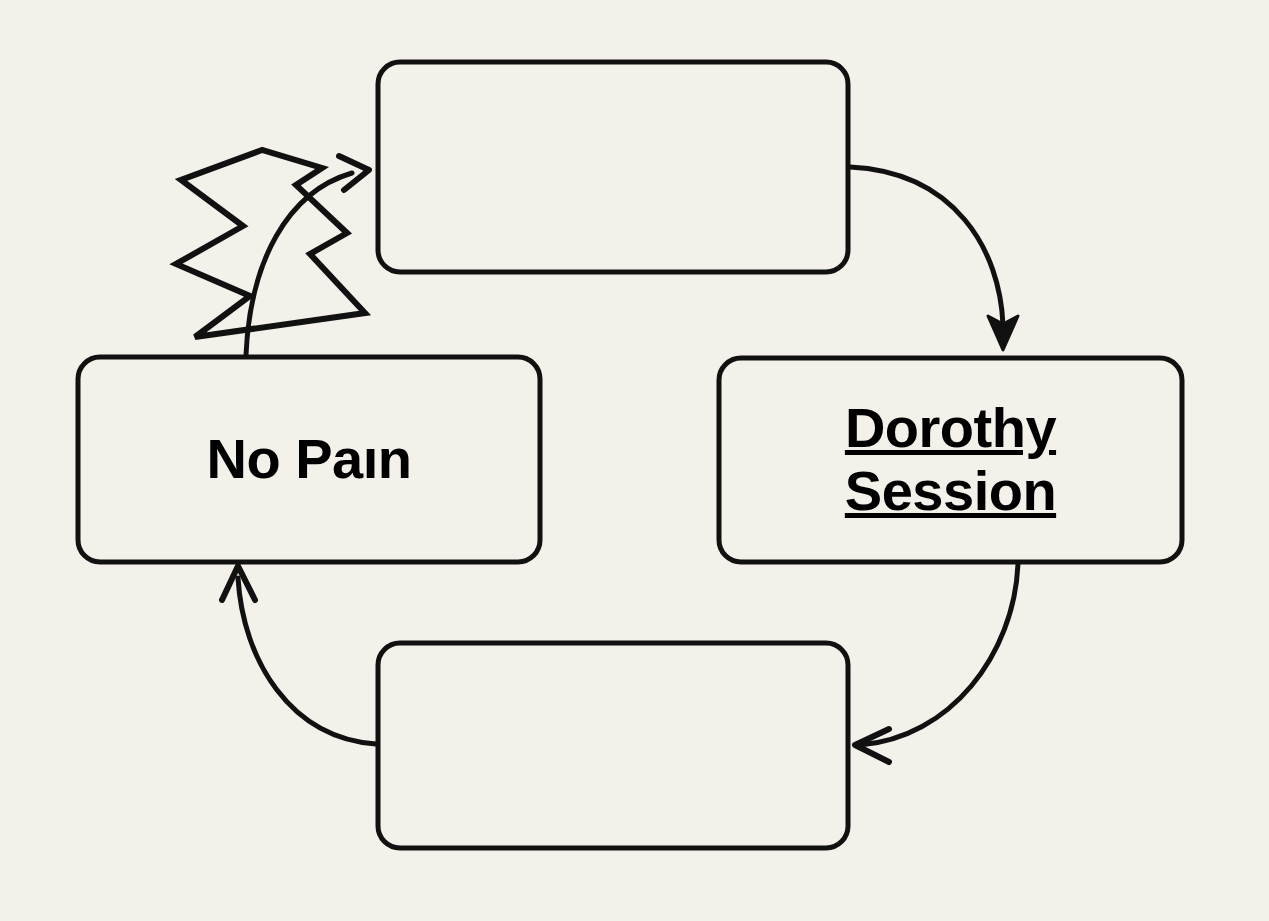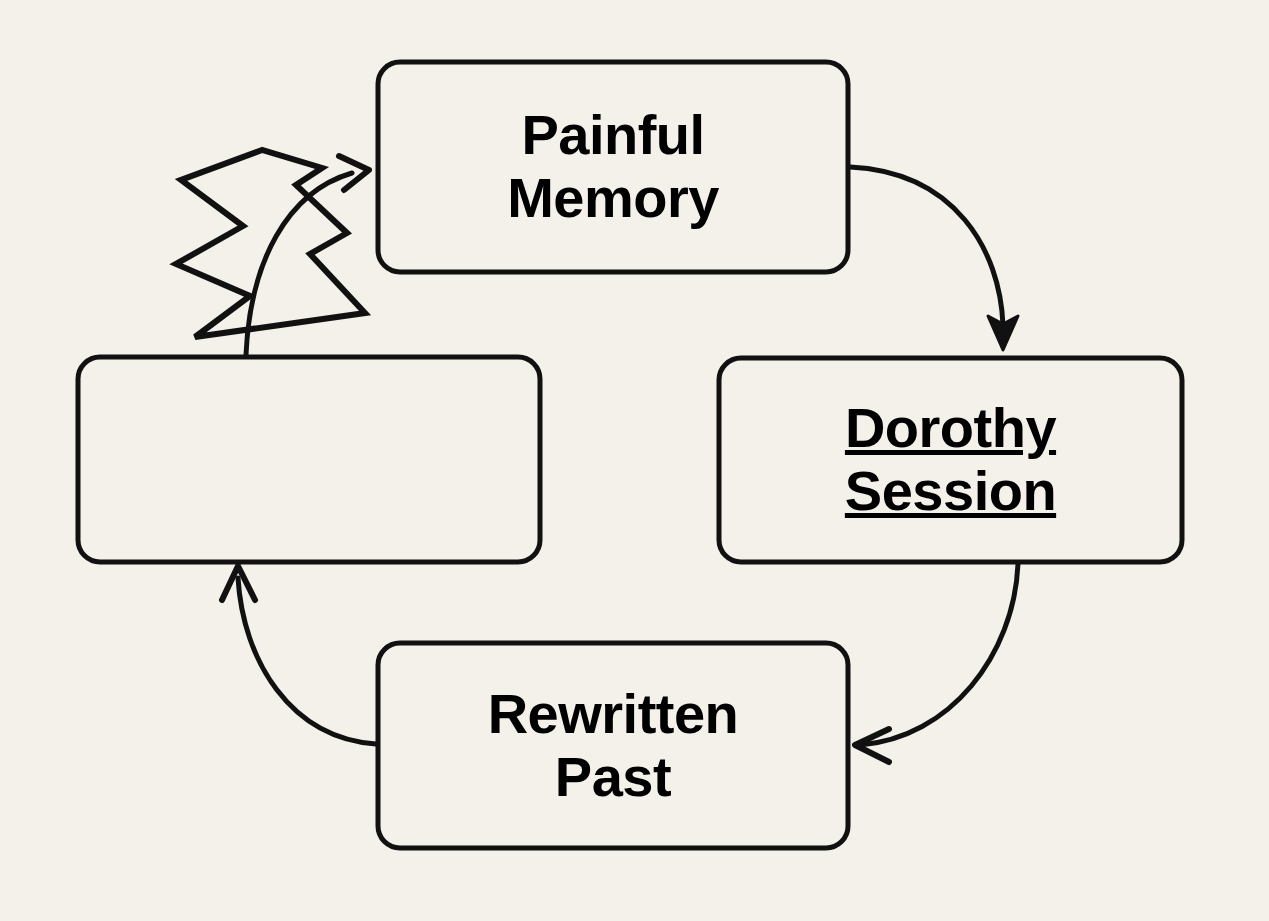--- a/index.html
+++ b/index.html
@@ -103,23 +103,20 @@
                L 365 313
                L 310 254
                L 347 233
                L 296 185
                L 322 168
                Z" fill="none" stroke="#111111" stroke-width="6" stroke-linejoin="miter" stroke-linecap="round"></path>
     </g>
 
   </svg>
 
-  <div class="node-label" id="label-painful-memory">Painful
-Memory</div>
 
   <div class="node-label" id="label-dorothy-session">Dorothy
 Session</div>
 
-  <div class="node-label" id="label-rewritten-past">Rewritten
-Past</div>
 
+  <div class="node-label" id="label-no-pain">No Paın</div>
 
 </div>
 
 </body></html>

